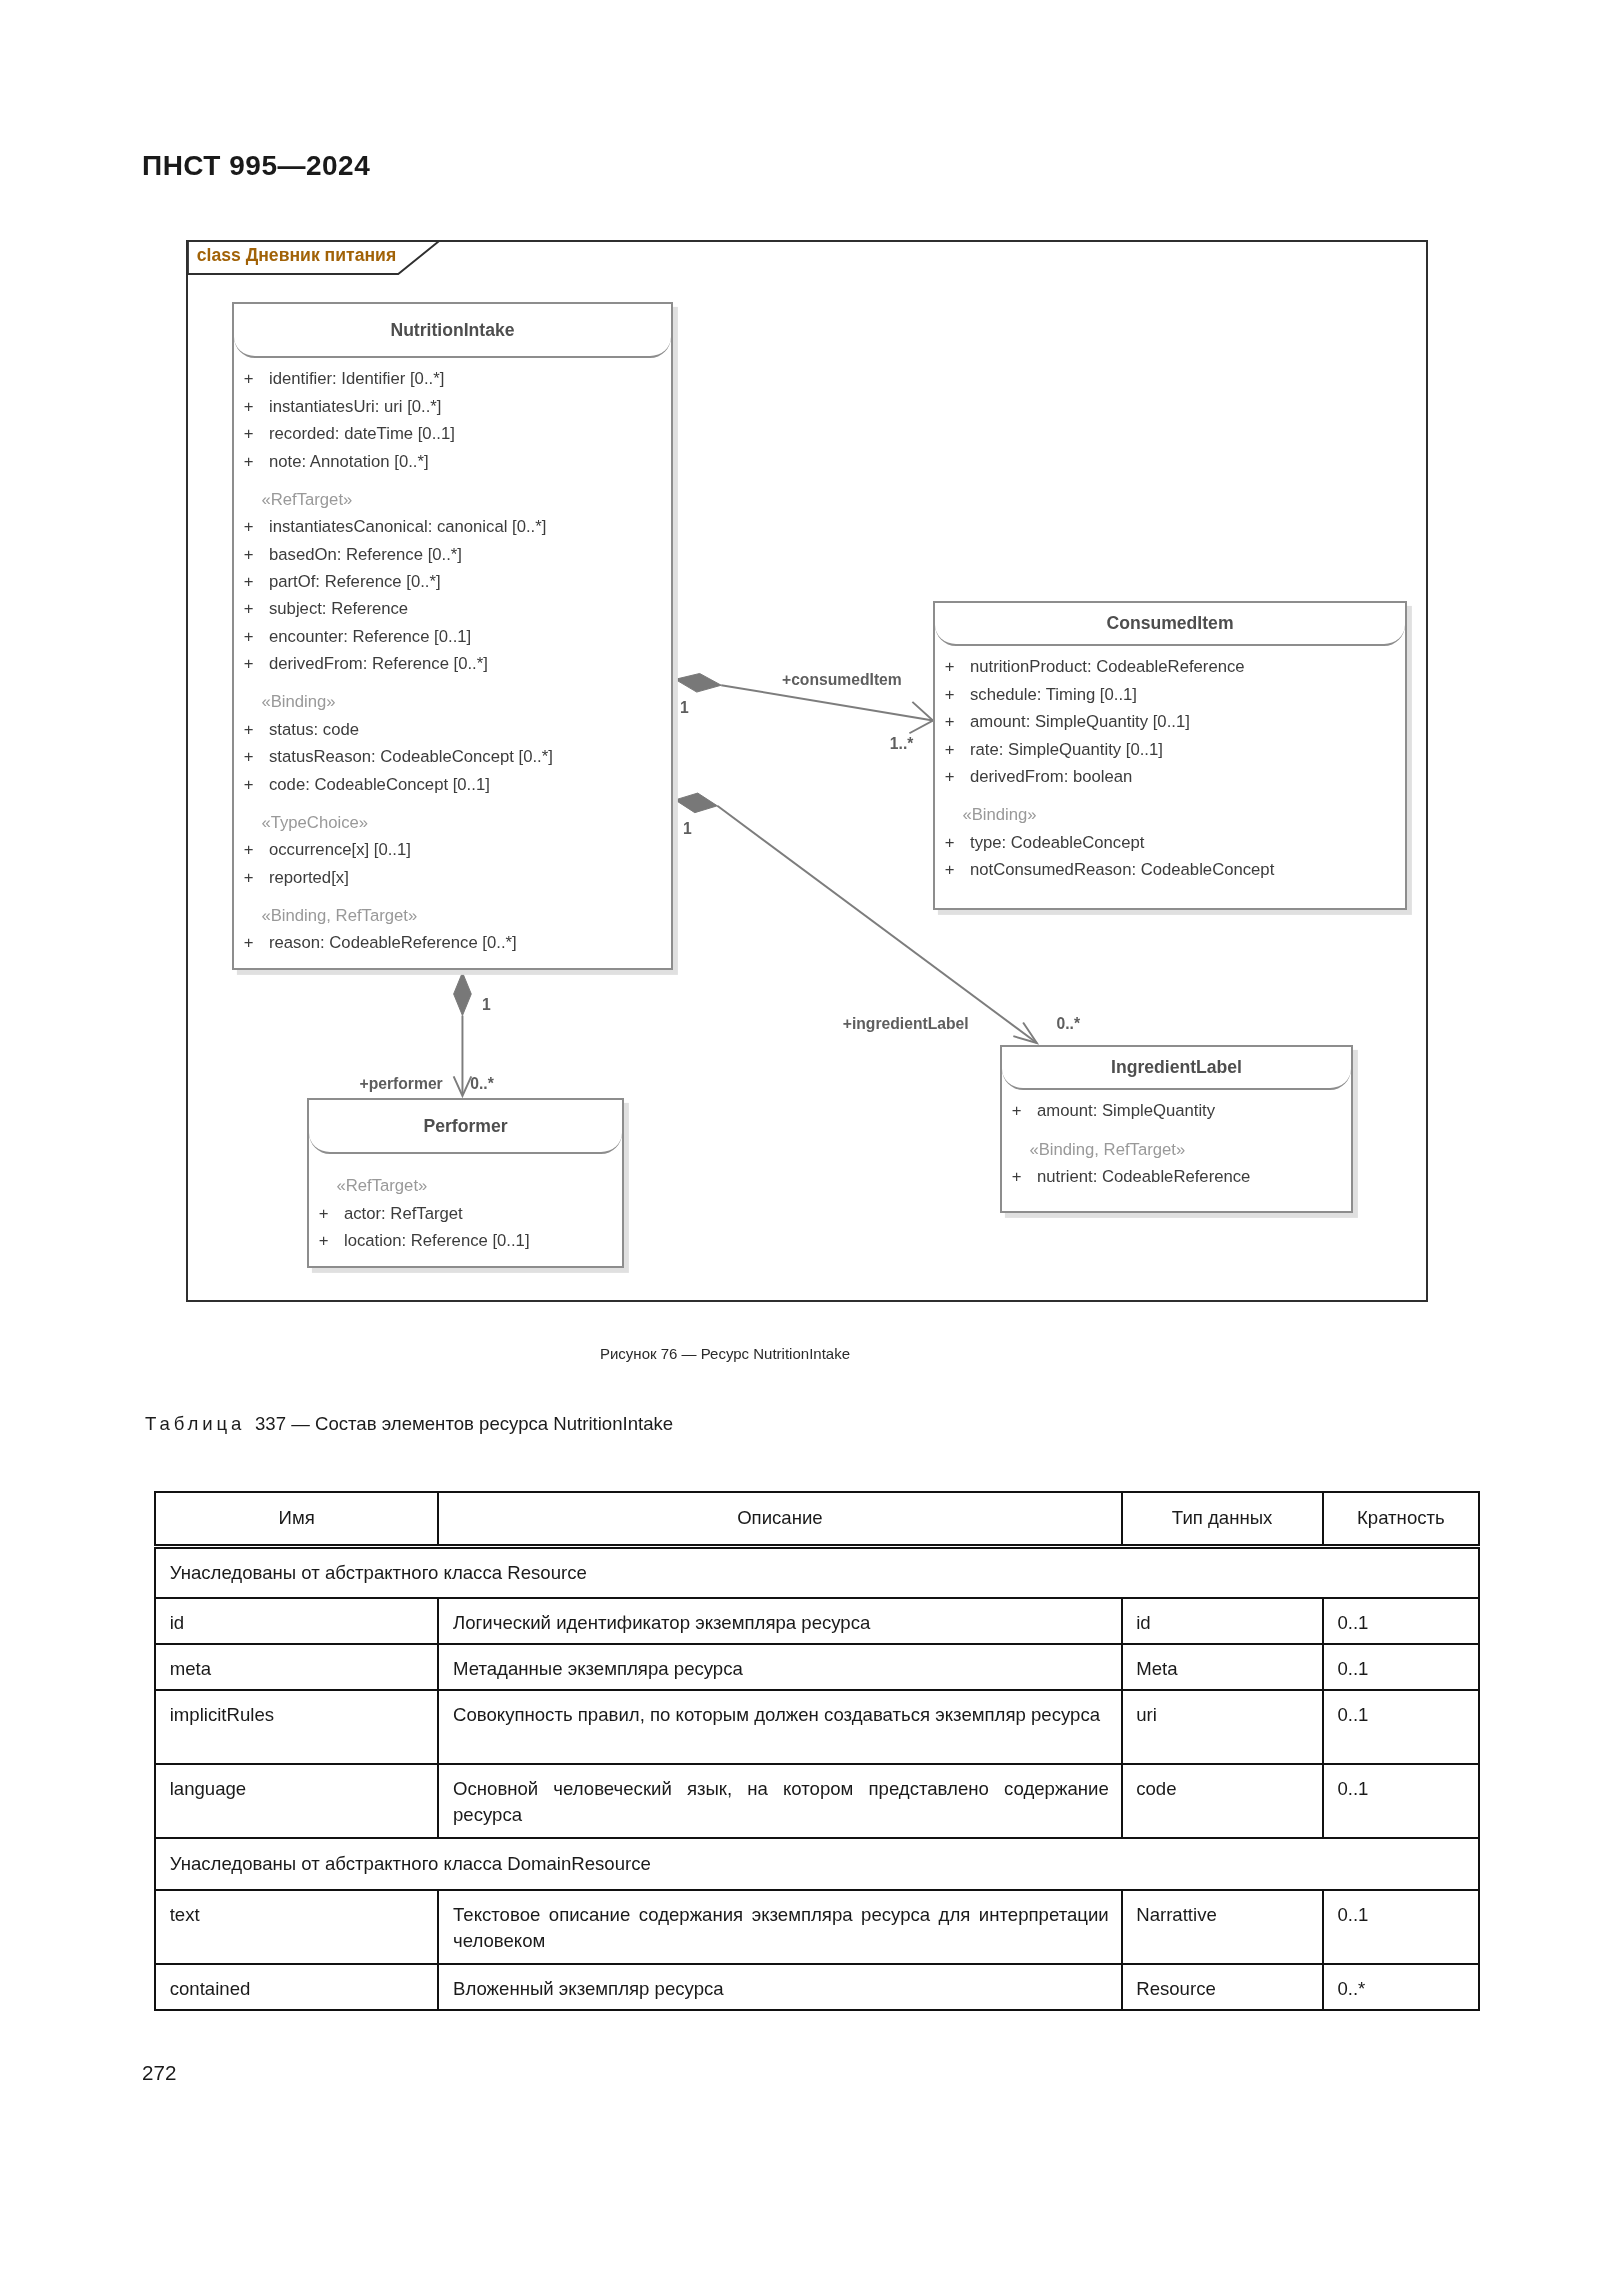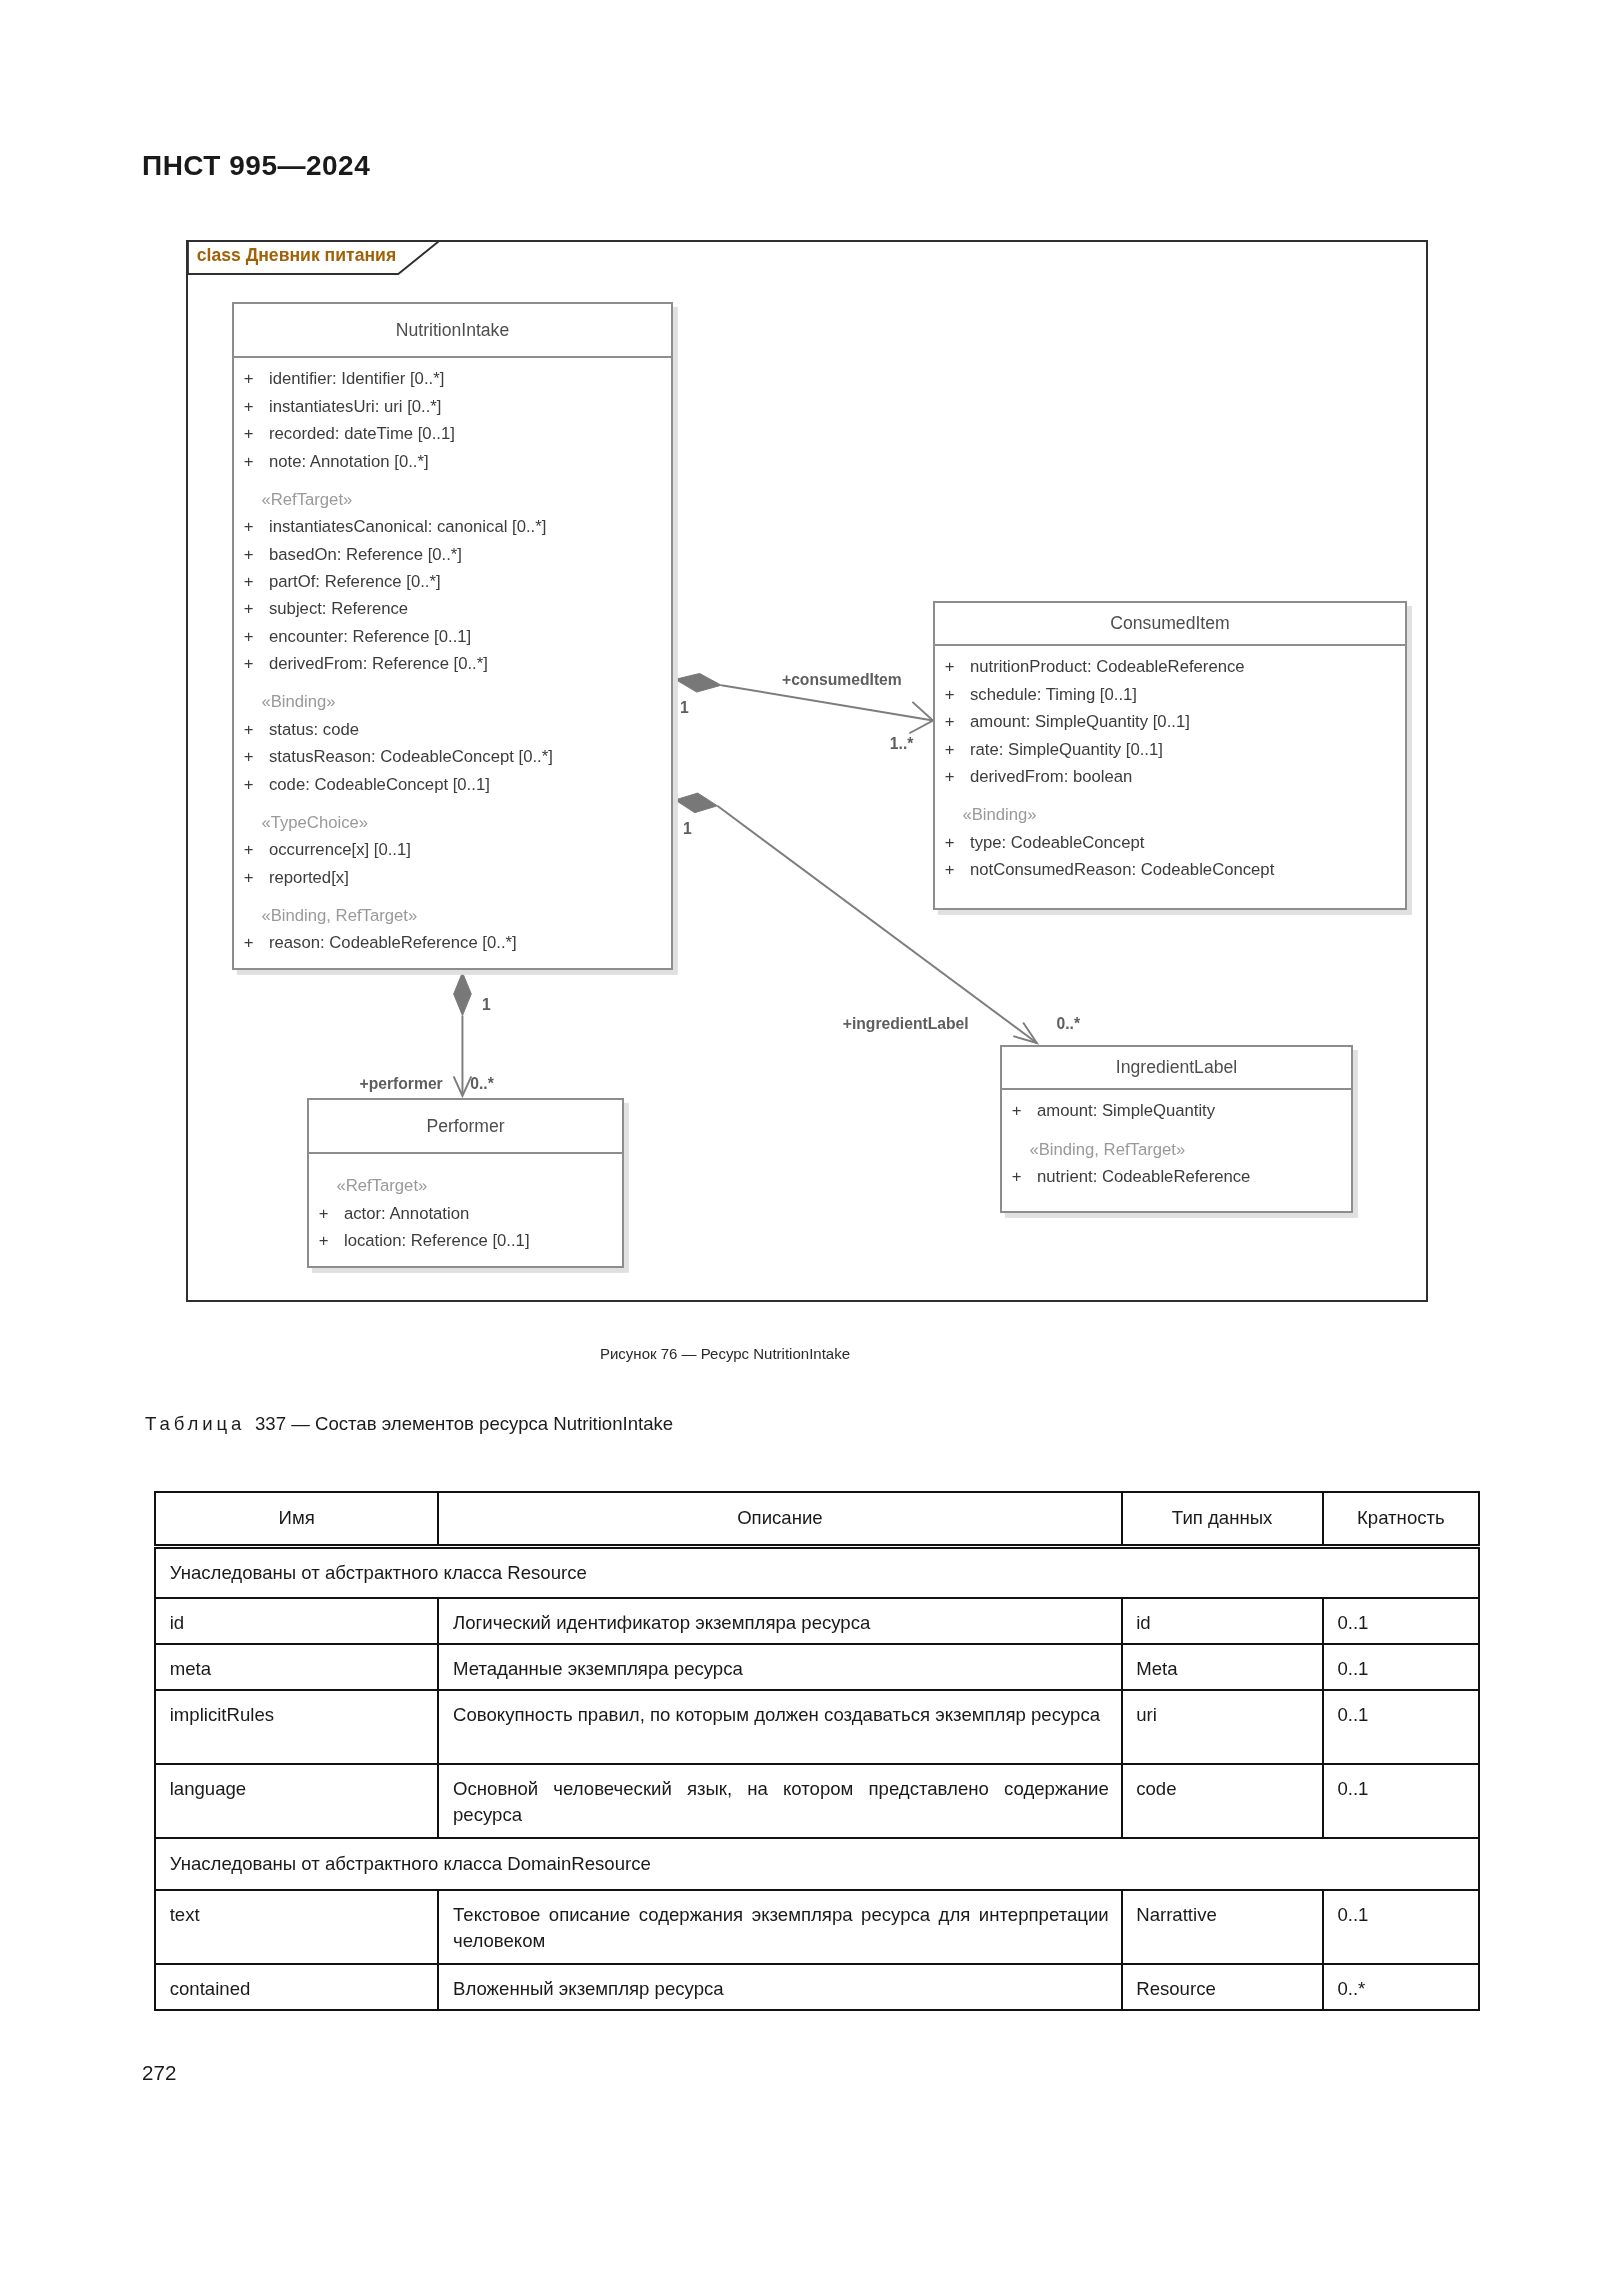--- a/index.html
+++ b/index.html
@@ -12,21 +12,21 @@
 
   
   .frame { position:absolute; left:186px; top:240px; width:1242px; height:1062px;
            border:2px solid #2f2f2f; box-sizing:border-box; }
   .frame-tab { position:absolute; left:-2px; top:-2px; }
   .frame-label { position:absolute; left:8.8px; top:2.9px; font-size:17.6px; font-weight:bold; color:#a16207; white-space:nowrap; }
 
   .uml-class { position:absolute; background:#ffffff; border:2px solid #8d8d8d;
                box-shadow:4.9px 4.9px 0 #e0e0e0; box-sizing:border-box; overflow:hidden; }
   .uml-title { display:flex; align-items:center; justify-content:center;
-               border-bottom:2px solid #8d8d8d; font-weight:normal; font-size:17.6px; color:#4e4e4e; }
+               border-bottom:2px solid #8d8d8d; font-weight:bold; font-size:17.6px; color:#4e4e4e;border-radius:21px; }
   .members { padding-top:7.8px; }
   .member { display:flex; align-items:center; height:27.4px; font-size:16.7px; color:#3c3c3c; white-space:nowrap; }
   .member .plus { flex:none; width:35px; padding-left:9.8px; box-sizing:border-box; }
   .member.stereo { margin-top:10.8px; padding-left:27.4px; color:#999999;align-items:center; }
 
   .box-ni { left:44px;  top:60px;  width:441px; height:668px; }
   .box-ni .uml-title { height:52px; }
   .box-ci { left:745px; top:359px; width:474px; height:309px; }
   .box-ci .uml-title { height:41px; }
   .box-il { left:812px; top:803px; width:353px; height:168px; }
@@ -237,21 +237,21 @@
   </div>
 
   <div class="uml-class box-pf">
     <div class="uml-title">Performer</div>
     <div class="members">
       <div class="member stereo">
           <span>«RefTarget»</span>
         </div>
       <div class="member">
           <span class="plus">+</span>
-          <span>actor: Annotation</span>
+          <span>actor: RefTarget</span>
         </div>
       <div class="member">
           <span class="plus">+</span>
           <span>location: Reference [0..1]</span>
         </div>
     </div>
   </div>
 </div>
 
 <div class="figure-caption">Рисунок 76 — Ресурс NutritionIntake</div>

